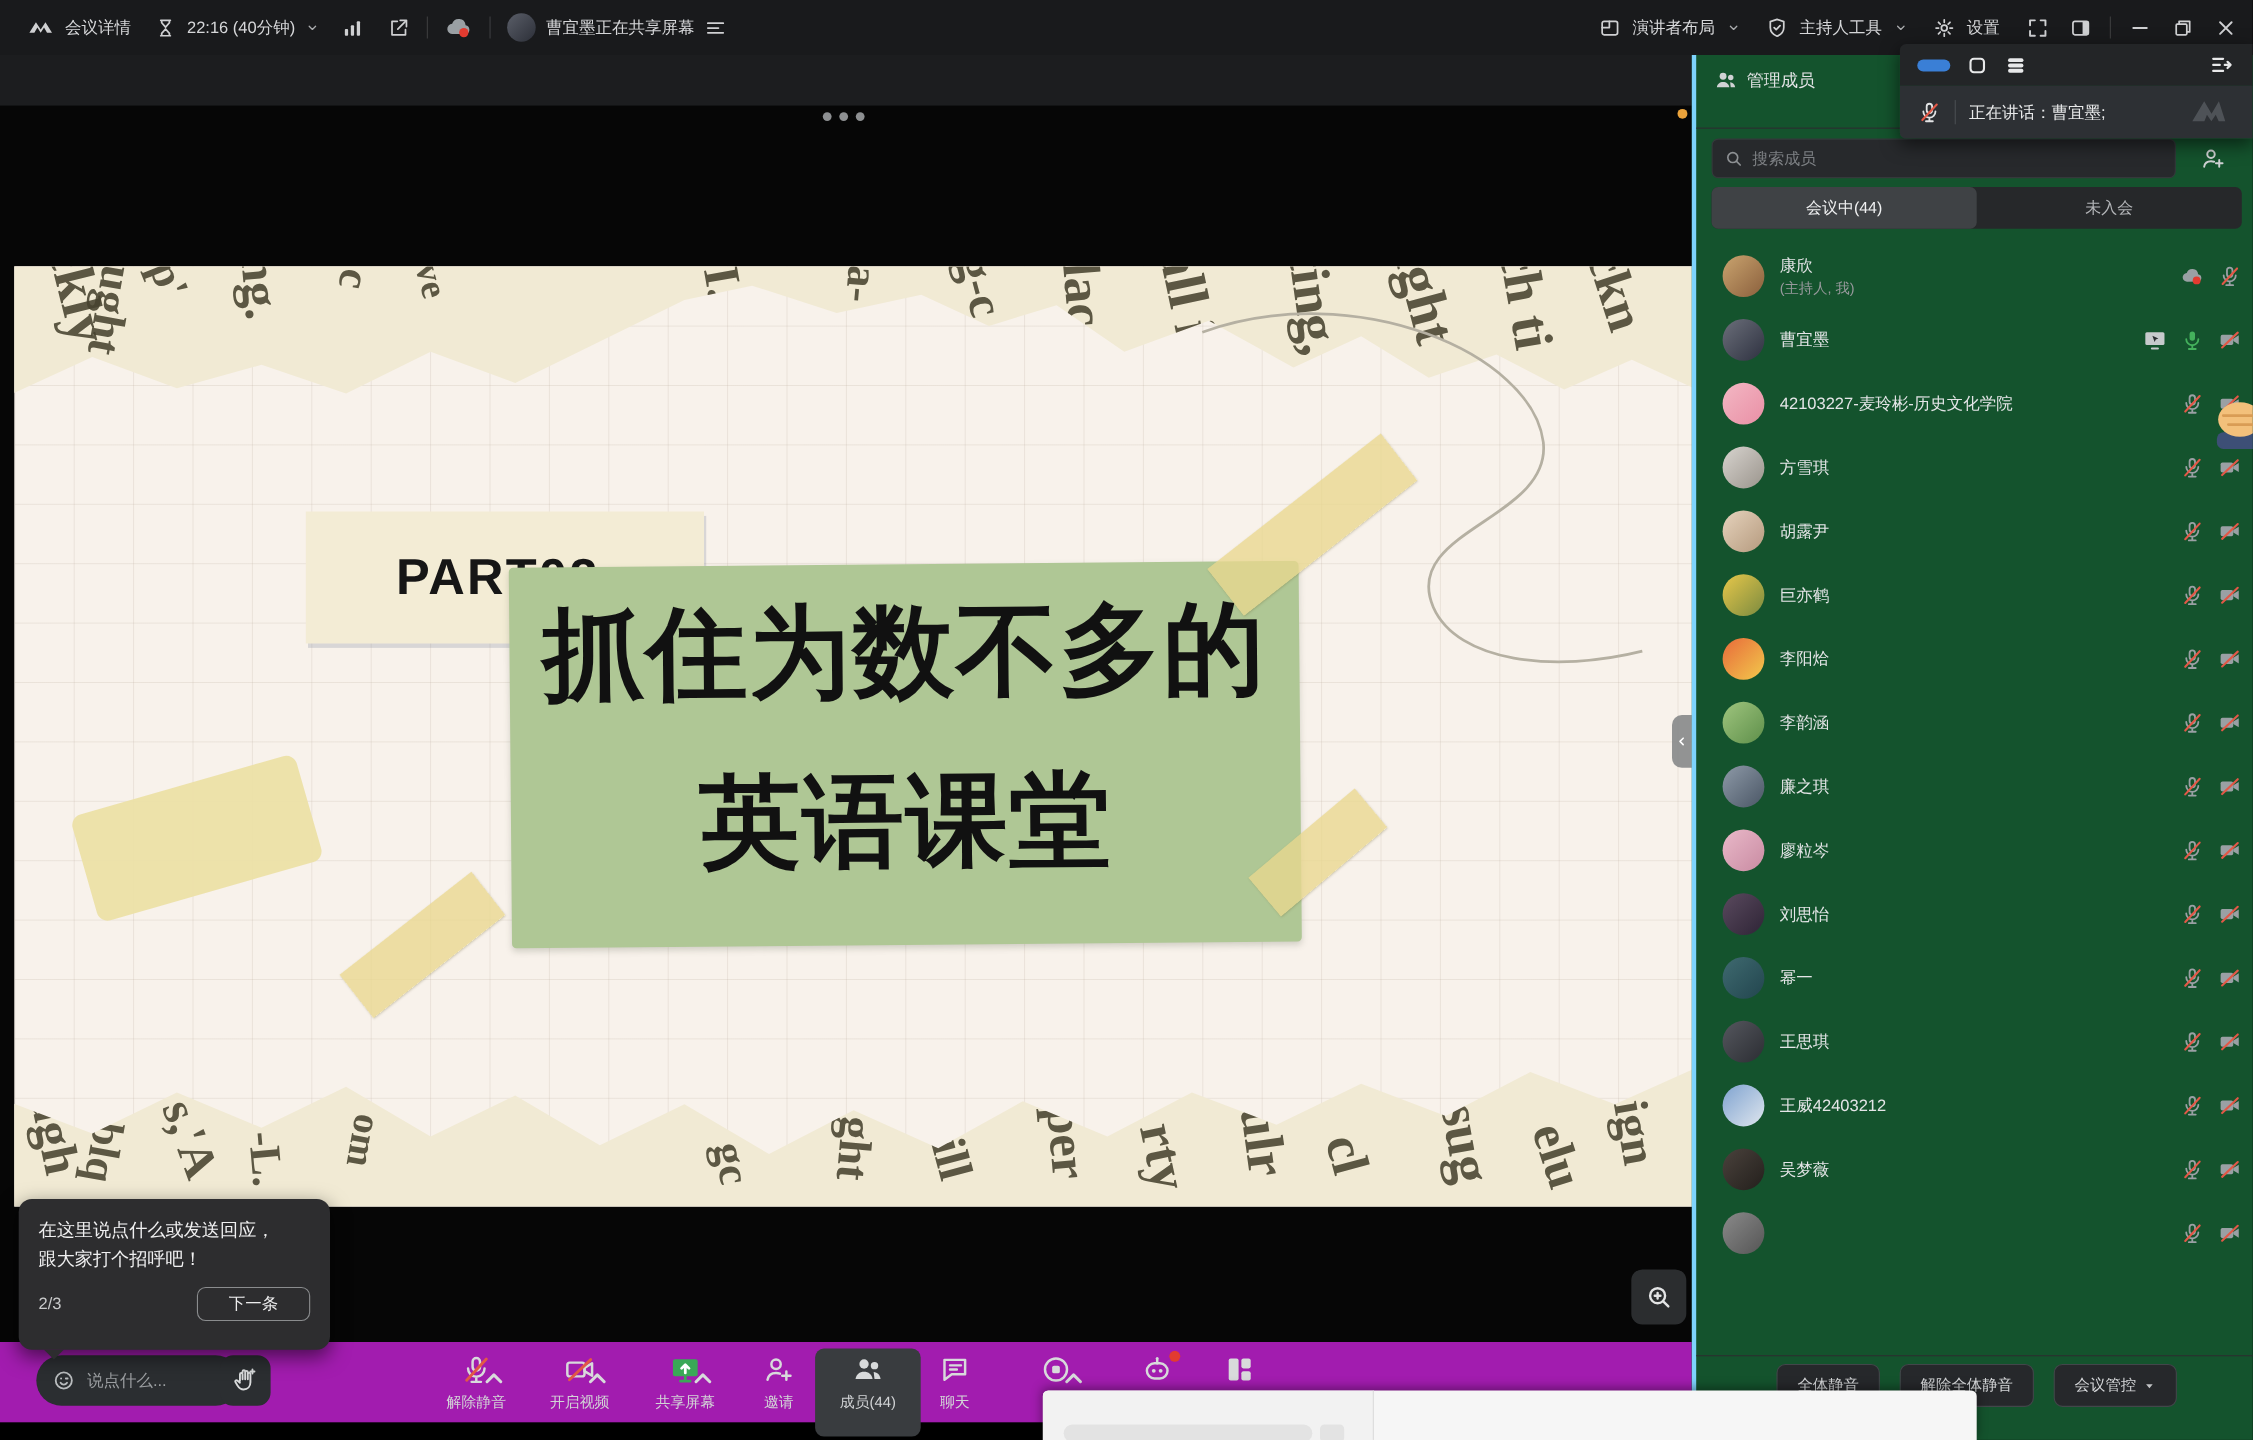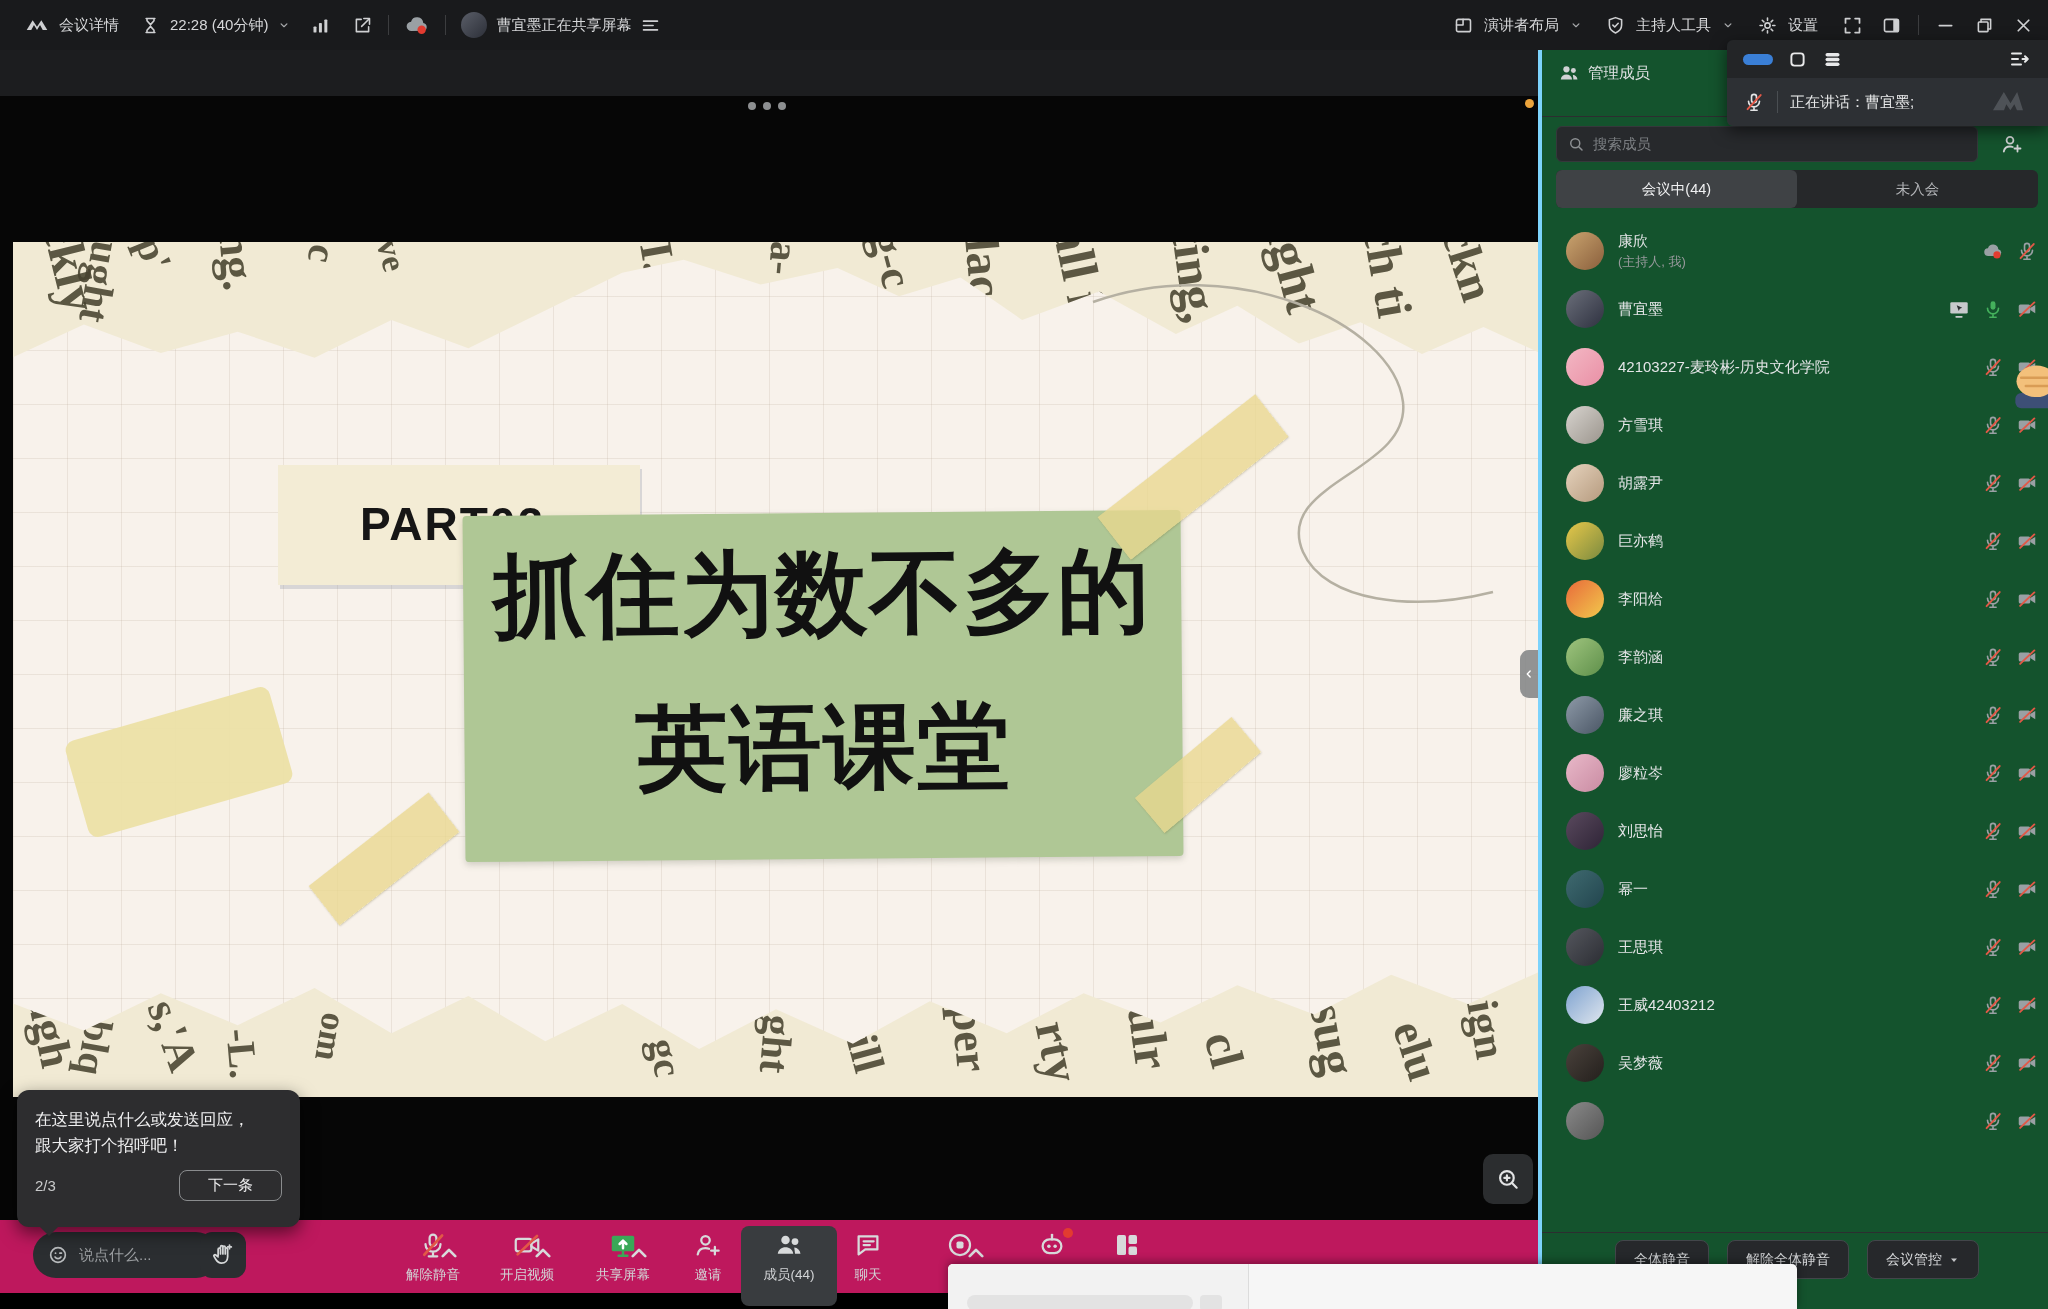--- a/index.html
+++ b/index.html
@@ -55,21 +55,21 @@
   .slide-line{width:100%;text-align:center;font-size:92px;font-weight:bold;color:#111;
               letter-spacing:2px;line-height:1;}
   #slide-line1{margin-top:34px;}
   #slide-line2{margin-top:62px;}
   .tape{background:rgba(233,215,142,.78);box-shadow:0 1px 2px rgba(100,90,40,.25);}
   #blob{left:60px;top:470px;width:212px;height:100px;background:rgba(236,224,166,.95);
         border-radius:10px;transform:rotate(-16deg);}
   #squiggle{left:960px;top:20px;width:560px;height:420px;}
 
   
-  #toolbar{left:0;top:1220px;width:1538px;height:73px;background:#be185d;z-index:2;}
+  #toolbar{left:0;top:1220px;width:1538px;height:73px;background:#a21caf;z-index:2;}
   .tbar-item{position:absolute;top:6px;width:96px;height:80px;display:flex;flex-direction:column;
              align-items:center;color:#d2d4d6;}
   .tbar-item.active{background:#393c3f;border-radius:8px;}
   .tbar-icwrap{position:relative;height:38px;display:flex;align-items:center;}
   .tbar-item .ic{width:30px;height:30px;color:#d8dadb;}
   .tbar-label{font-size:13.5px;margin-top:2px;white-space:nowrap;}
   .tbar-chev{position:absolute;right:-16px;top:12px;width:13px;height:13px;color:#b9bbbd;}
   .tbar-badge{position:absolute;right:-6px;top:2px;width:10px;height:10px;border-radius:50%;background:#e23b30;}
   #reaction-pill{left:33px;top:1232px;width:158px;height:46px;border-radius:23px;background:#2b2e31;
                  display:flex;align-items:center;padding:0 14px;gap:10px;color:#9b9ea1;font-size:15px;z-index:3;}
@@ -154,21 +154,21 @@
           <svg viewBox="0 0 24 24" fill="none" stroke="currentColor" stroke-width="1.8" stroke-linecap="round" stroke-linejoin="round">
             <path d="M2.5 16.5L8 7.5l4 6.2L16 7.5l5.5 9h-4.2L14.8 12l-2.8 4.5L9.2 12 6.7 16.5z" fill="currentColor" stroke="none"></path>
           </svg>
         </span>
       <span>会议详情</span>
       <span class="ic tb-ic" style="margin-left:12px">
           <svg viewBox="0 0 24 24" fill="none" stroke="currentColor" stroke-width="1.8" stroke-linecap="round" stroke-linejoin="round">
             <path d="M7 4h10M7 20h10M8 4v2.5L12 11l4-4.5V4M8 20v-2.5L12 13l4 4.5V20"></path>
           </svg>
         </span>
-      <span>22:28 (40分钟)</span>
+      <span>22:16 (40分钟)</span>
       <span class="ic tb-ic-sm">
           <svg viewBox="0 0 24 24" fill="none" stroke="currentColor" stroke-width="2" stroke-linecap="round" stroke-linejoin="round">
             <path d="M7 10l5 5 5-5"></path>
           </svg>
         </span>
       <span class="ic tb-ic" style="margin-left:10px">
           <svg viewBox="0 0 24 24" fill="none" stroke="currentColor" stroke-width="1.8" stroke-linecap="round" stroke-linejoin="round">
             <rect x="4" y="13" width="3.4" height="7" rx="1" fill="currentColor" stroke="none"></rect>
             <rect x="10.2" y="9" width="3.4" height="11" rx="1" fill="currentColor" stroke="none"></rect>
             <rect x="16.4" y="5" width="3.4" height="15" rx="1" fill="currentColor" stroke="none"></rect>

